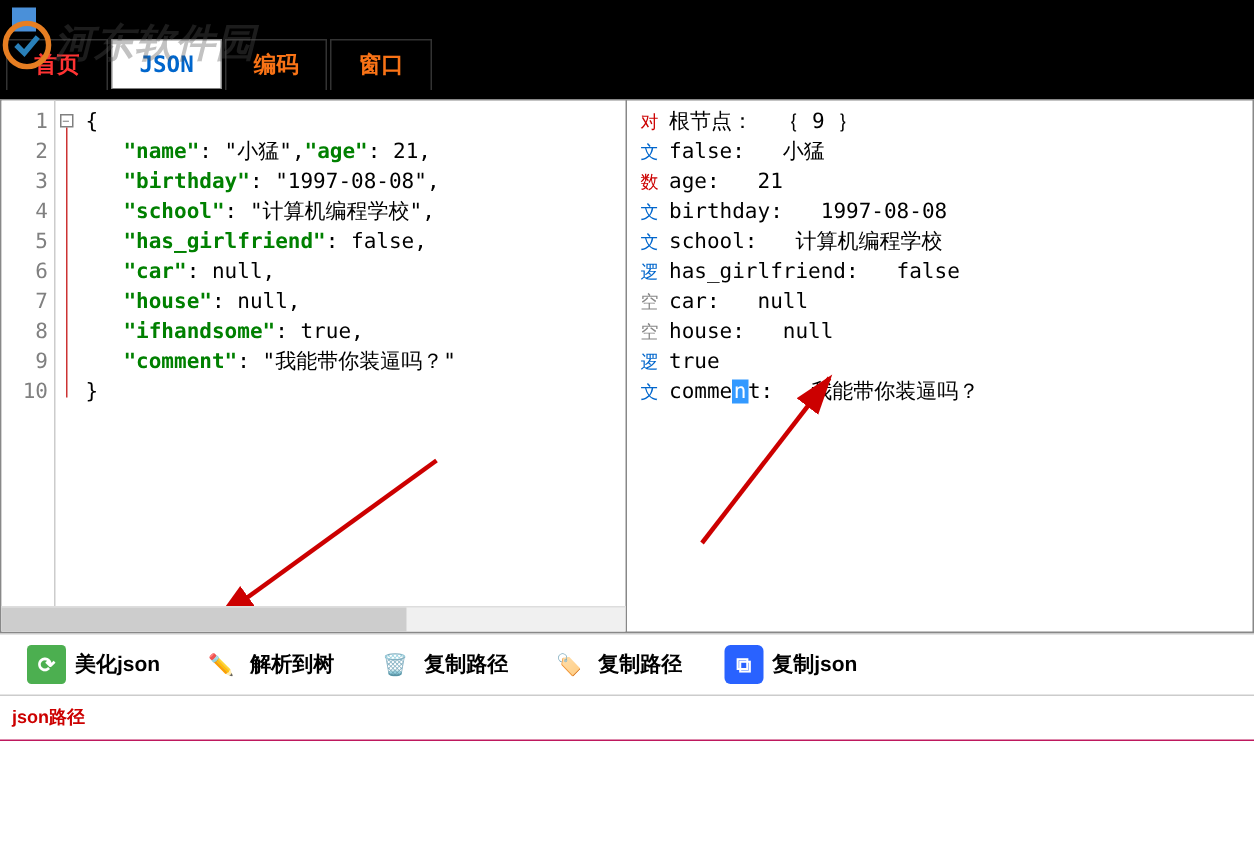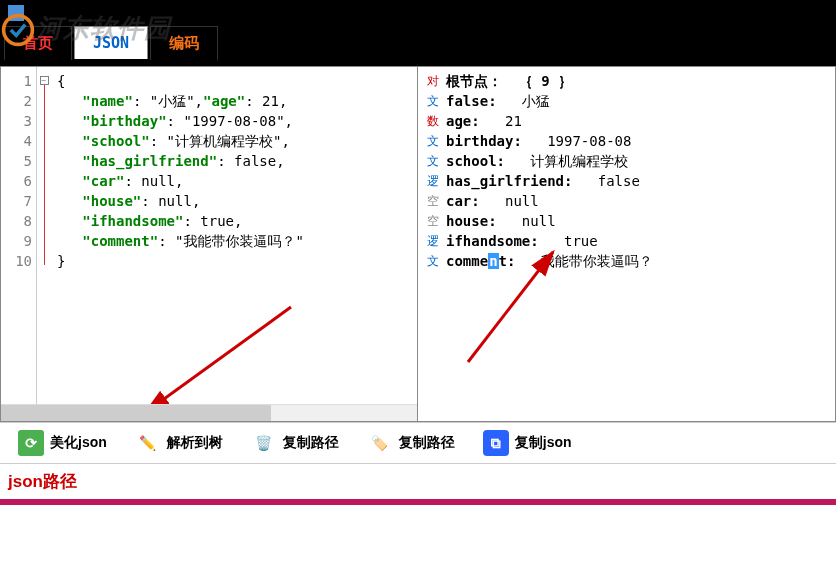--- a/index.html
+++ b/index.html
@@ -27,28 +27,28 @@
 .scroll-h { height: 17px; background: #f0f0f0; border-top: 1px solid #ddd; }
 .scroll-h .thumb { width: 65%; height: 100%; background: #cdcdcd; }
 .tree-pane { flex: 1; border: 1px solid #888; border-left: none; padding: 4px 6px; font-family: "SimSun", monospace; font-size: 14px; line-height: 20px; position: relative; overflow: hidden; }
 .tree-row { display: flex; white-space: pre; }
 .badge { display: inline-block; width: 18px; text-align: center; font-size: 12px; margin-right: 4px; font-weight: normal; }
 .b-dui { color: #cc0000; }
 .b-wen { color: #0066cc; }
 .b-shu { color: #cc0000; }
 .b-luo { color: #0066cc; }
 .b-kong { color: #888; }
-.tkey { color: #000; font-weight: bold; }
+.tkey { color: #000; font-weight: normal; }
 .tval { color: #000; font-weight: normal; }
 .highlight { background: #3399ff; color: #fff; padding: 0 1px; }
 .arrow { position: absolute; pointer-events: none; }
 .toolbar { height: 42px; border-top: 1px solid #ccc; border-bottom: 1px solid #ccc; display: flex; align-items: center; padding: 0 8px; gap: 8px; background: #fff; }
 .tbtn { display: flex; align-items: center; gap: 6px; padding: 4px 10px; cursor: pointer; font-weight: bold; font-size: 14px; }
 .tbtn .ic { width: 26px; height: 26px; display: flex; align-items: center; justify-content: center; border-radius: 3px; }
-.pathrow { padding: 6px 8px; font-weight: bold; color: #cc0000; font-size: 17px; border-bottom: 6px solid #be185d; }
+.pathrow { padding: 6px 8px; font-weight: bold; color: #cc0000; font-size: 12px; border-bottom: 1px solid #be185d; }
 </style>
 </head>
 <body>
 
 <div class="watermark">
   <svg class="wlogo" viewBox="0 0 40 40">
       <circle cx="20" cy="20" r="16" fill="none" stroke="#e67e22" stroke-width="4"></circle>
       <path d="M12 20 L18 26 L28 14" stroke="#2980b9" stroke-width="4" fill="none"></path>
     </svg><span>河东软件园</span>
 </div>
@@ -59,20 +59,21 @@
 <div class="menu">
   <span>菜单</span>
   <span>设置</span>
   <span>帮助</span>
 </div>
 
 <div class="tabstrip">
   <div class="tab red">首页</div>
   <div class="tab active">JSON</div>
   <div class="tab">编码</div>
+  <div class="tab">窗口</div>
 </div>
 
 <div class="workarea">
   <div class="editor-pane">
     <div class="editor">
       <div class="gutter" id="gutter">
           <div>1</div>
           <div>2</div>
           <div>3</div>
           <div>4</div>
@@ -113,21 +114,21 @@
 
   <div class="tree-pane" id="tree">
       <div class="tree-row"><span class="badge b-dui">对</span><span class="tkey">根节点：  ｛ 9 ｝</span></div>
     <div class="tree-row">  <span class="badge b-wen">文</span><span class="tkey">false:   </span><span class="tval">小猛</span></div>
       <div class="tree-row">  <span class="badge b-shu">数</span><span class="tkey">age:   </span><span class="tval">21</span></div>
       <div class="tree-row">  <span class="badge b-wen">文</span><span class="tkey">birthday:   </span><span class="tval">1997-08-08</span></div>
       <div class="tree-row">  <span class="badge b-wen">文</span><span class="tkey">school:   </span><span class="tval">计算机编程学校</span></div>
       <div class="tree-row">  <span class="badge b-luo">逻</span><span class="tkey">has_girlfriend:   </span><span class="tval">false</span></div>
       <div class="tree-row">  <span class="badge b-kong">空</span><span class="tkey">car:   </span><span class="tval">null</span></div>
       <div class="tree-row">  <span class="badge b-kong">空</span><span class="tkey">house:   </span><span class="tval">null</span></div>
-      <div class="tree-row">  <span class="badge b-luo">逻</span><span class="tkey">ifhandsome:   </span><span class="tval">true</span></div>
+      <div class="tree-row">  <span class="badge b-luo">逻</span><span class="tval">true</span></div>
       <div class="tree-row">  <span class="badge b-wen">文</span><span class="tkey">comme<span class="highlight">n</span>t:   </span><span class="tval">我能带你装逼吗？</span></div>
       <svg class="arrow" style="left:40px;top:175px;width:140px;height:130px">
       <defs>
           <marker id="ah2" markerWidth="10" markerHeight="10" refX="8" refY="3" orient="auto">
             <path d="M0,0 L0,6 L9,3 z" fill="#cc0000"></path>
           </marker>
         </defs>
       <line x1="10" y1="120" x2="95" y2="10" stroke="#cc0000" stroke-width="3" marker-end="url(#ah2)"></line>
     </svg>
   </div>

